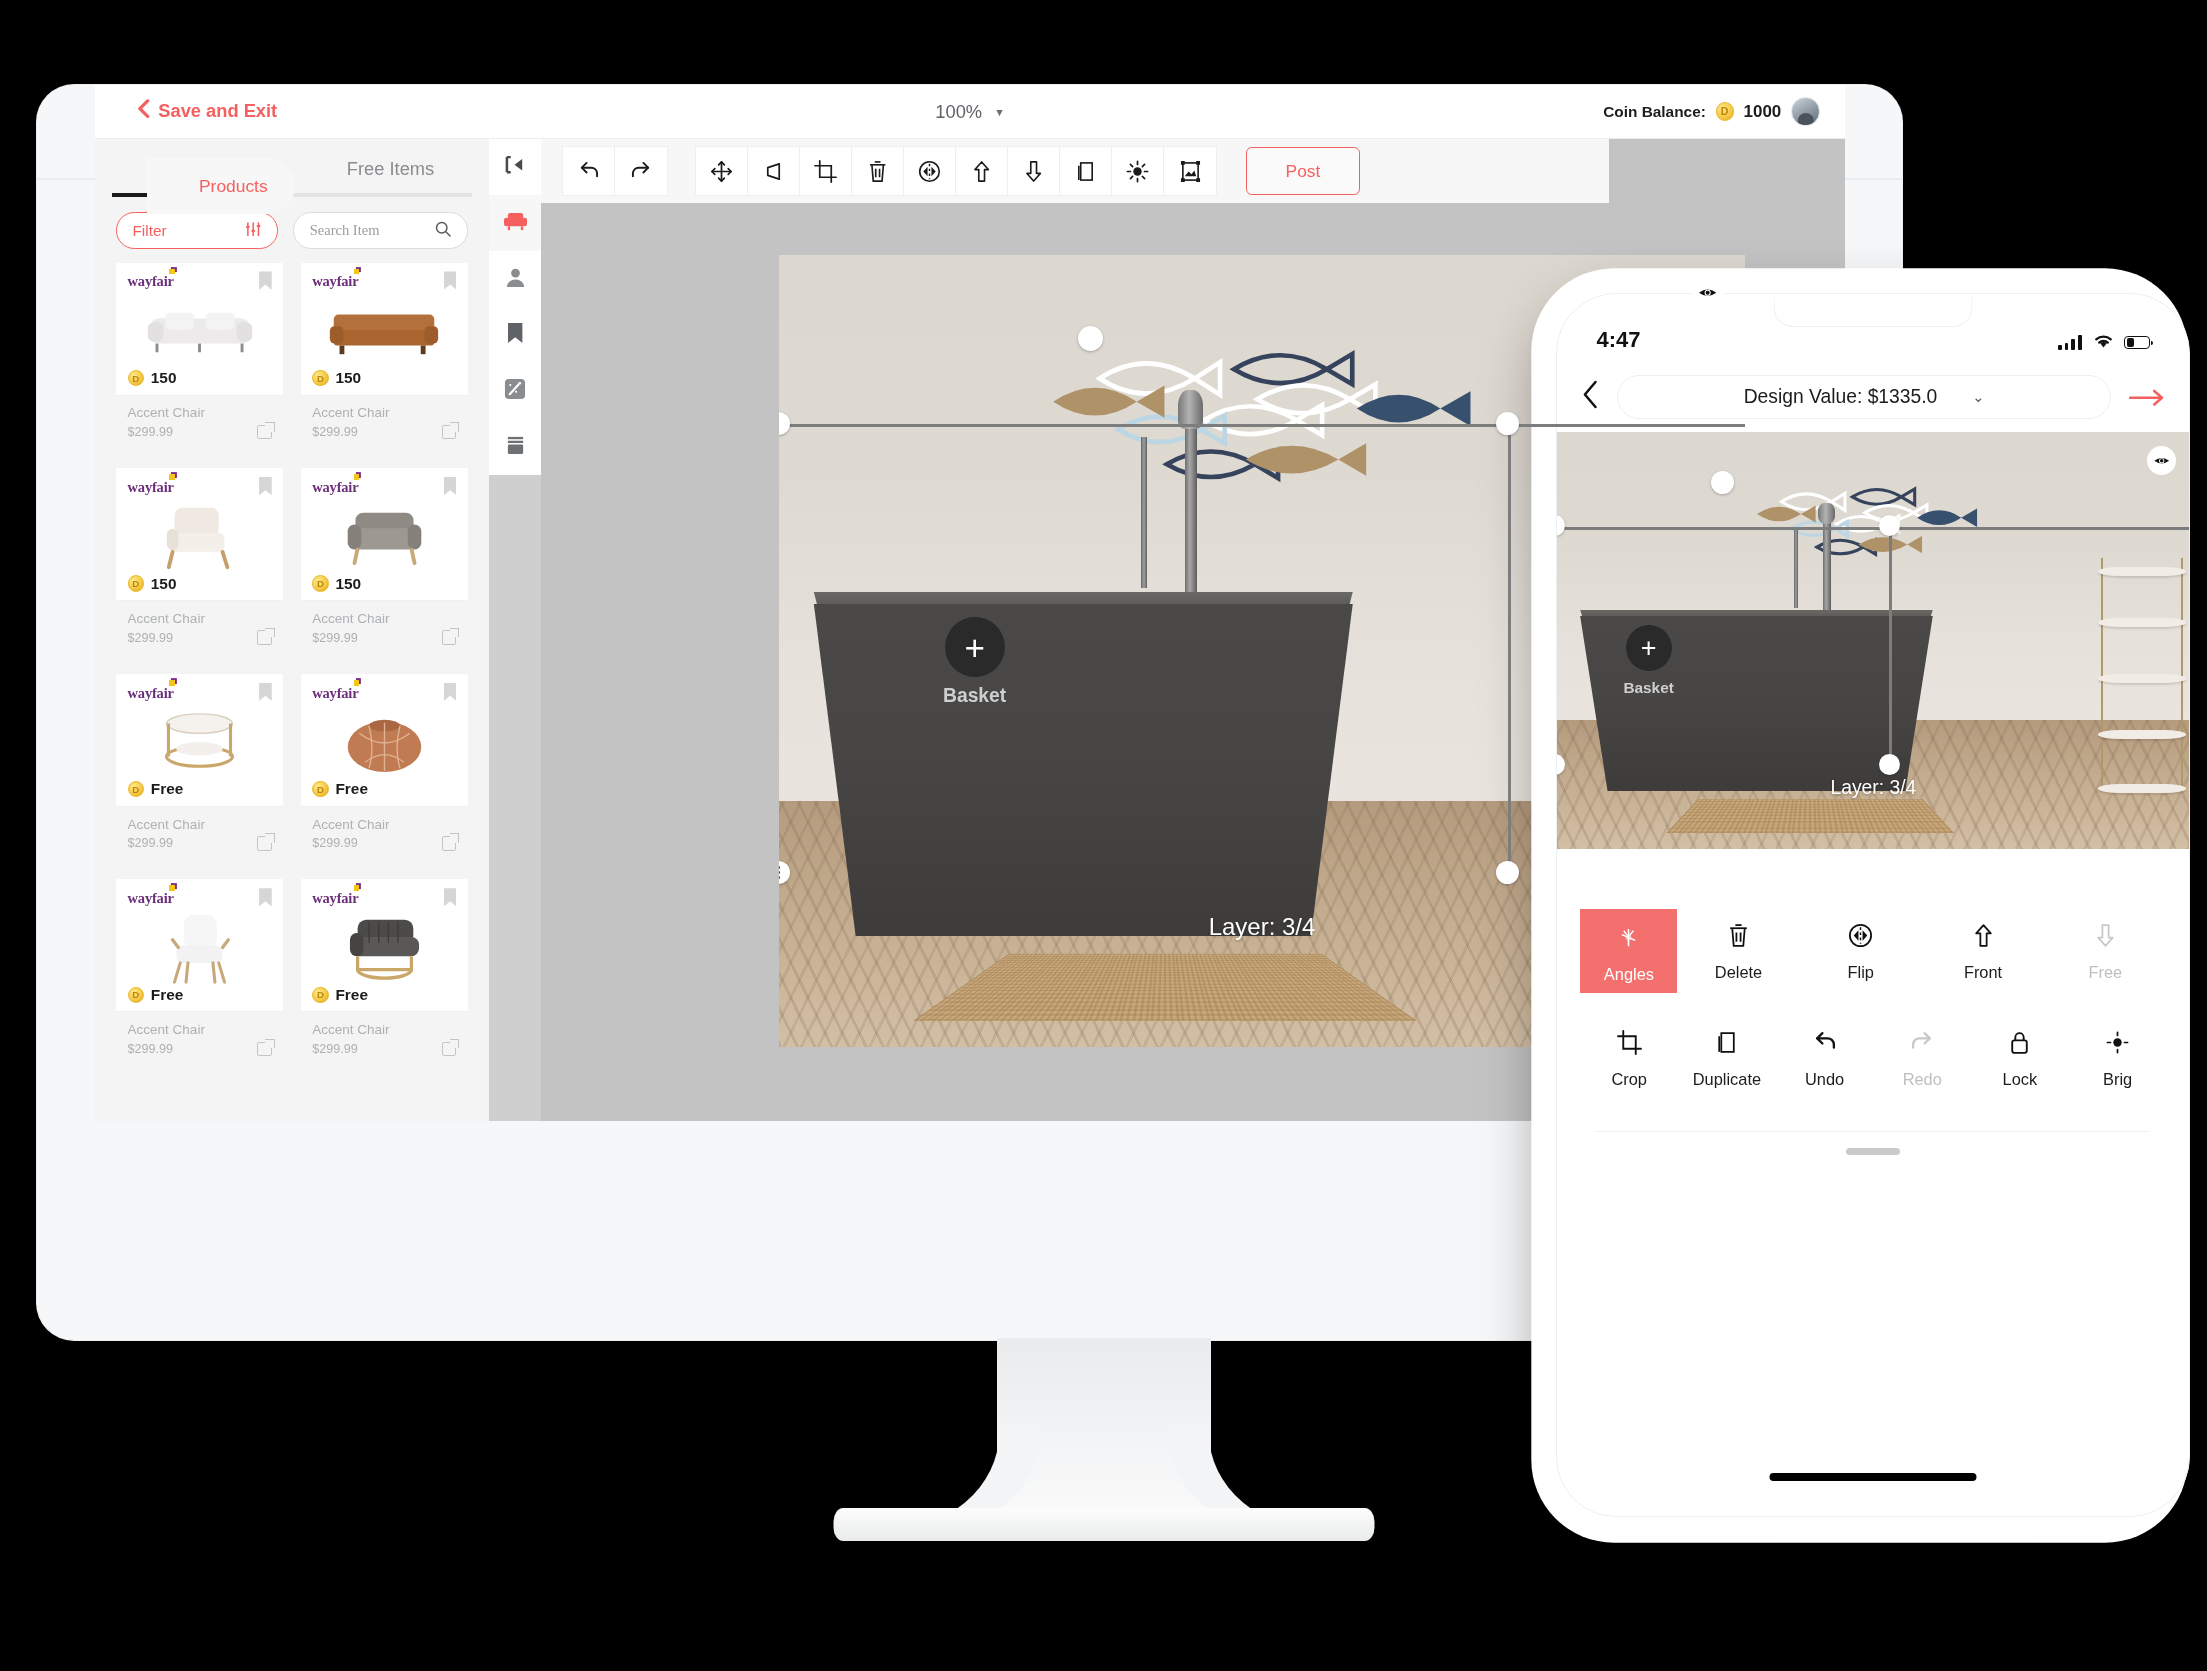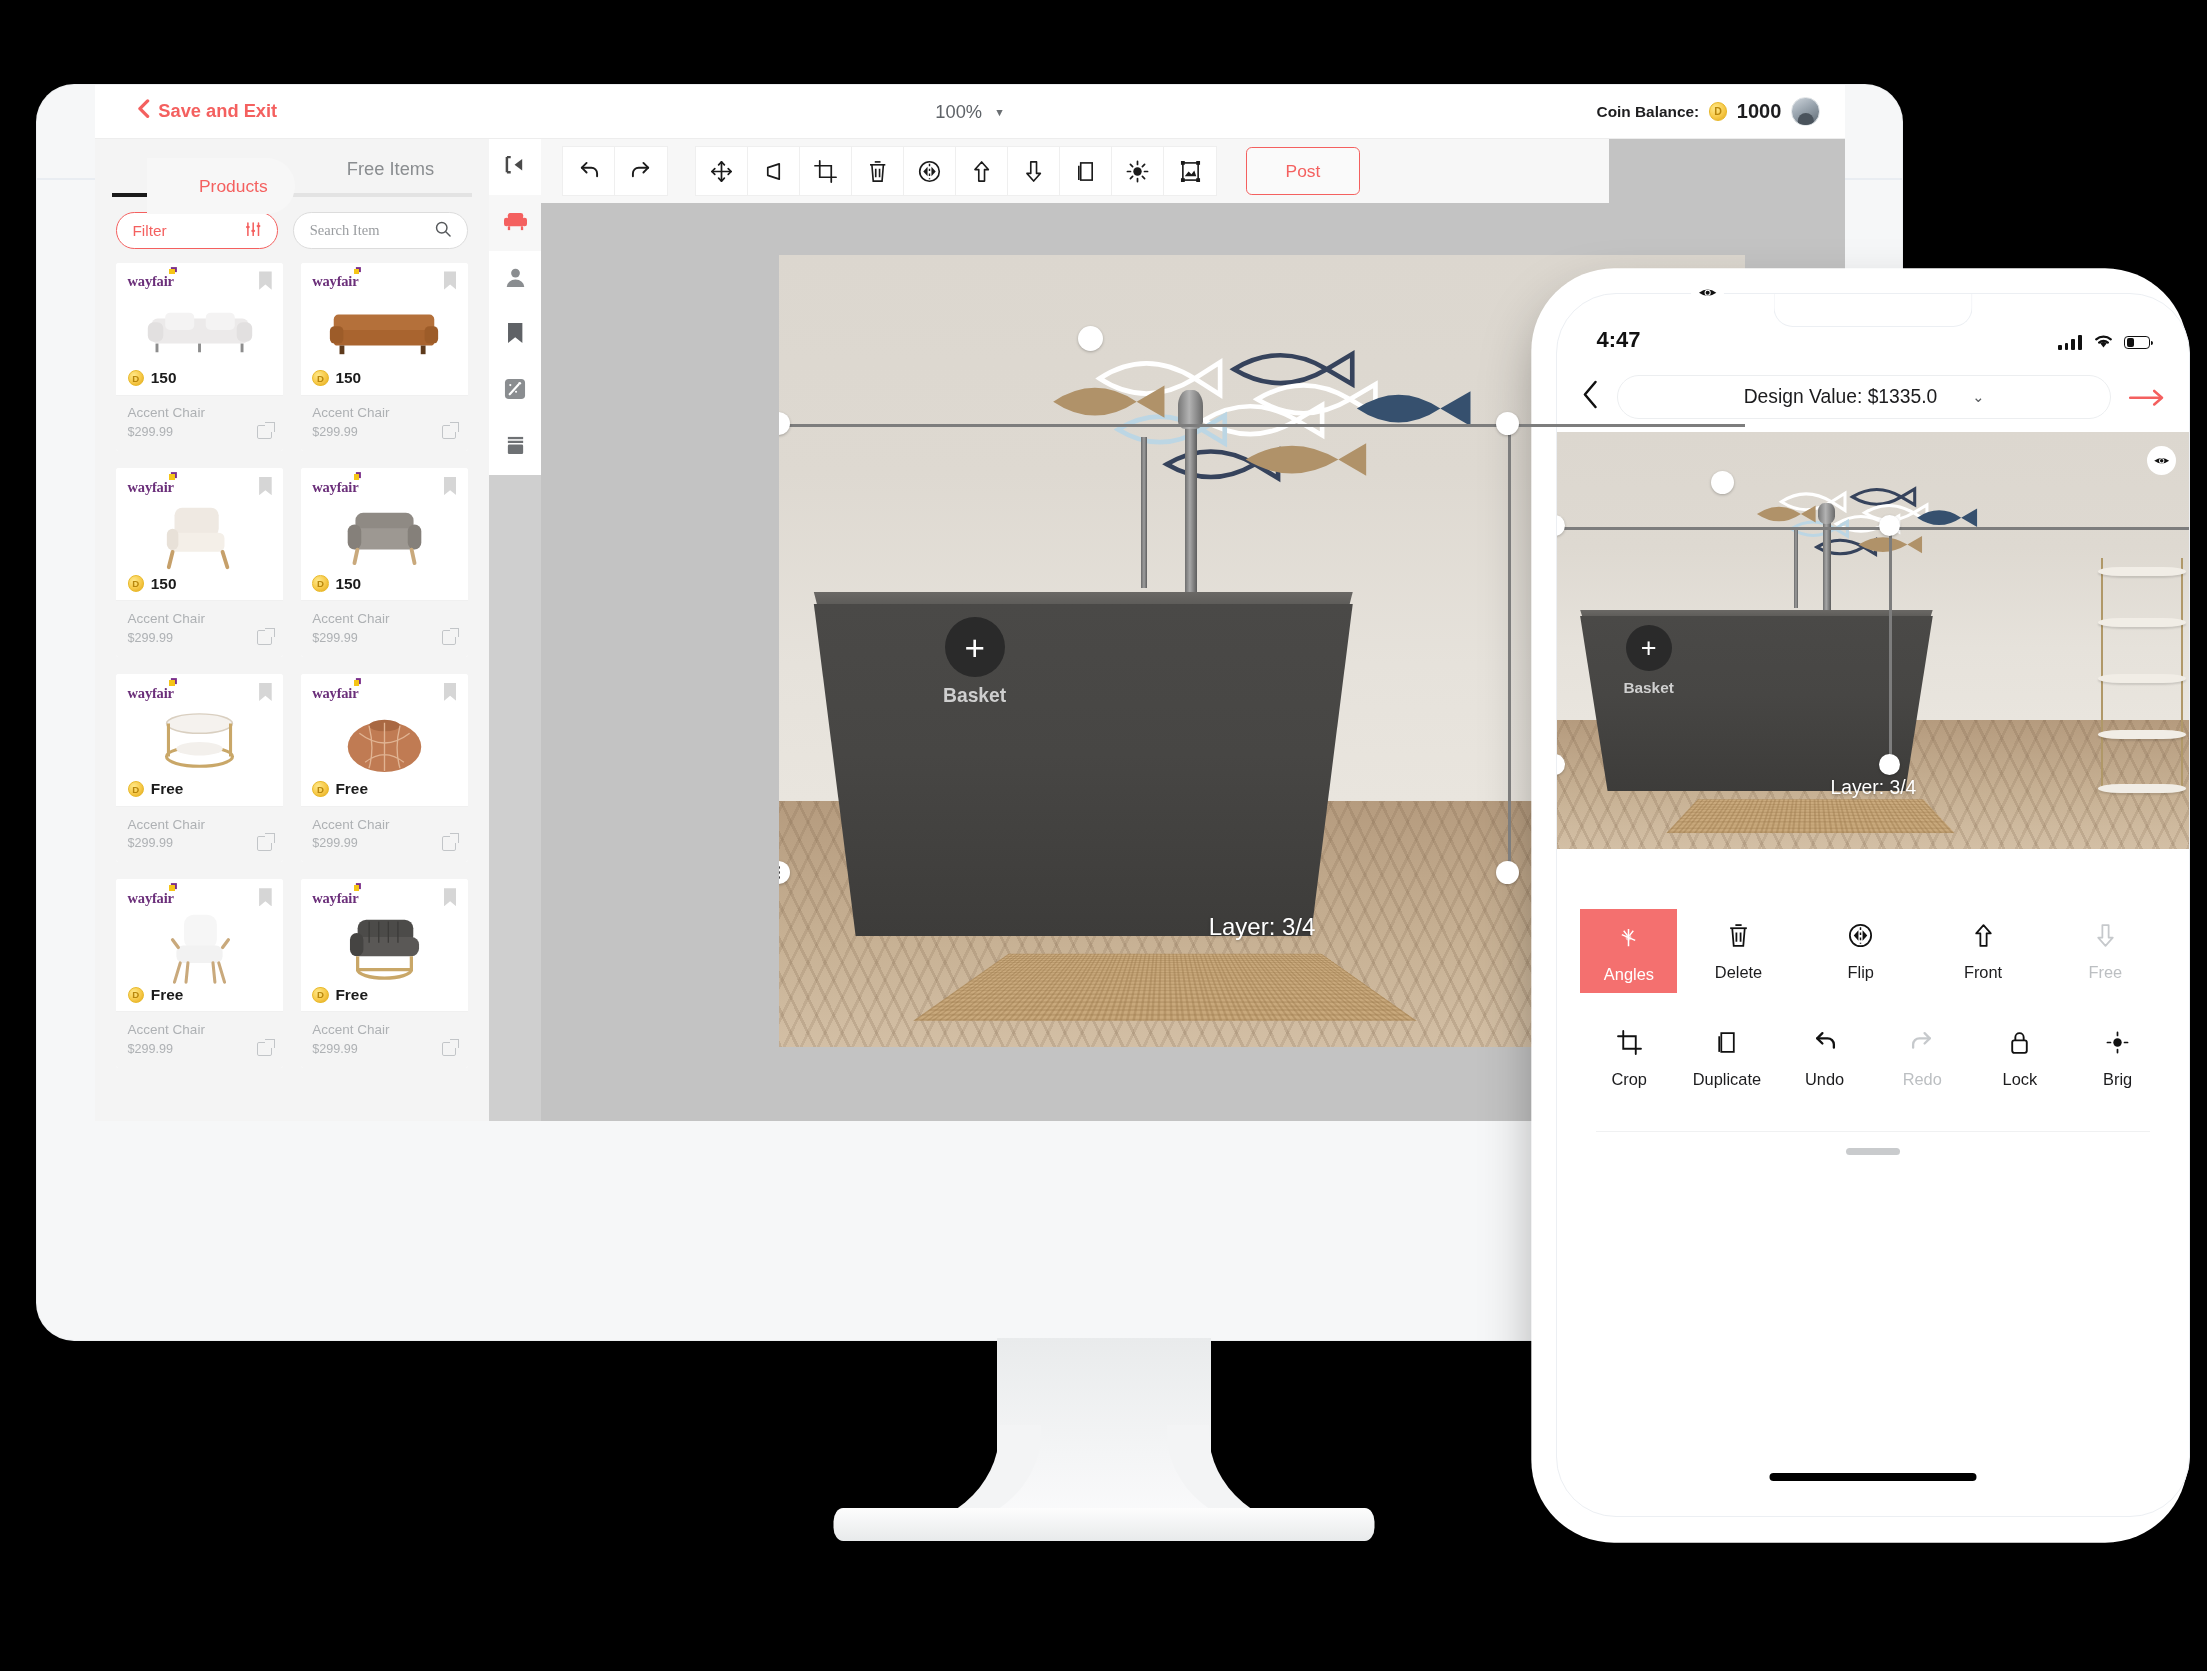--- a/index.html
+++ b/index.html
@@ -80,21 +80,21 @@
     position:absolute; right:25px; display:flex; align-items:center; gap:9.7px;
   }
   .coin-label { font-size:15.4px; font-weight:700; color:#1d1d1f; }
   .coin-chip {
     width:18.3px; height:18.3px; border-radius:50%;
     background: radial-gradient(circle at 35% 32%, #ffe98a 0%, #f7c948 55%, #e0a71c 100%);
     color:#b8860b; font-size:10.6px; font-weight:700;
     display:flex; align-items:center; justify-content:center;
     border:1px solid #e8b82a;
   }
-  .coin-amount { font-size:20px; font-weight:700; color:#1d1d1f; }
+  .coin-amount { font-size:17px; font-weight:700; color:#1d1d1f; }
   .avatar {
     width:29px; height:29px; border-radius:50%;
     background: linear-gradient(150deg,#cfd6dd 0%,#98a3ad 45%,#5e6972 100%);
     border:1px solid #dfe3e6; overflow:hidden; position:relative;
   }
   .avatar::after{
     content:""; position:absolute; left:50%; top:56%; transform:translateX(-50%);
     width:16.4px; height:19.3px; border-radius:8.7px 8.7px 2.9px 2.9px; background:#4a535c;
   }
 

